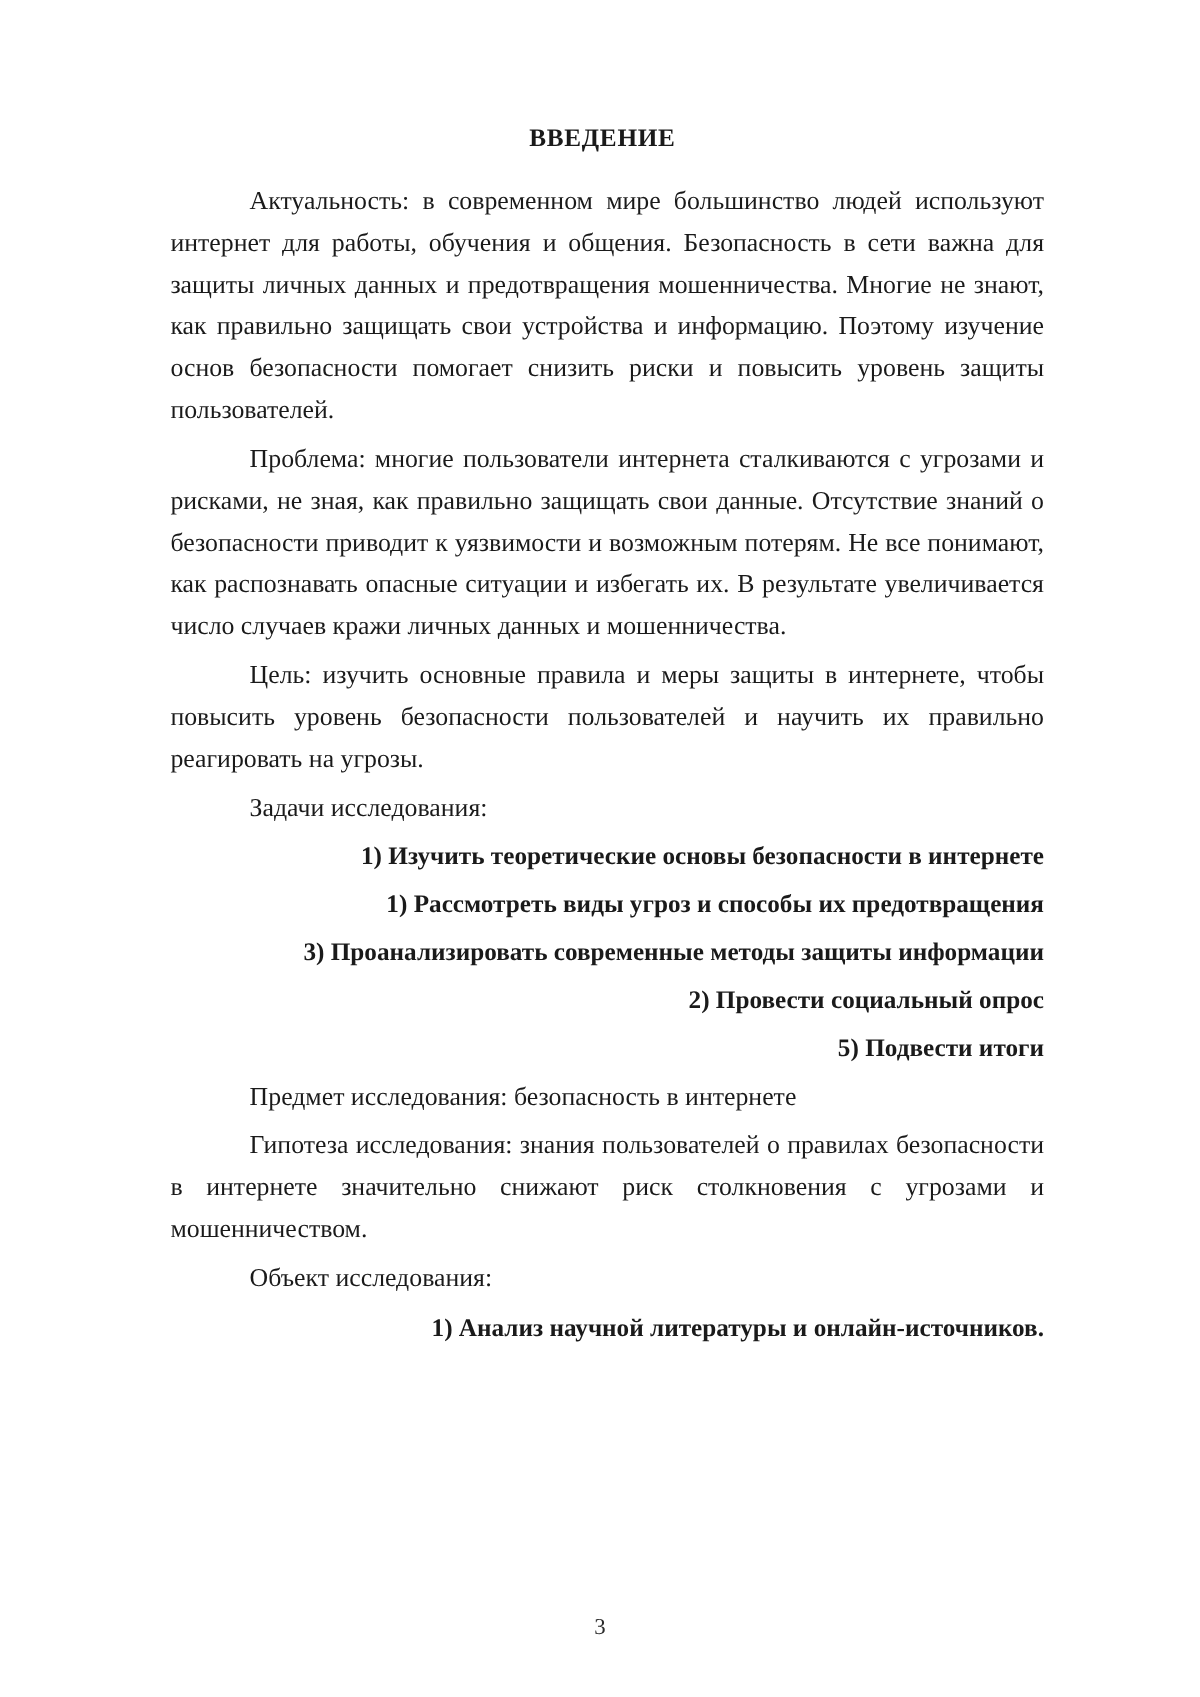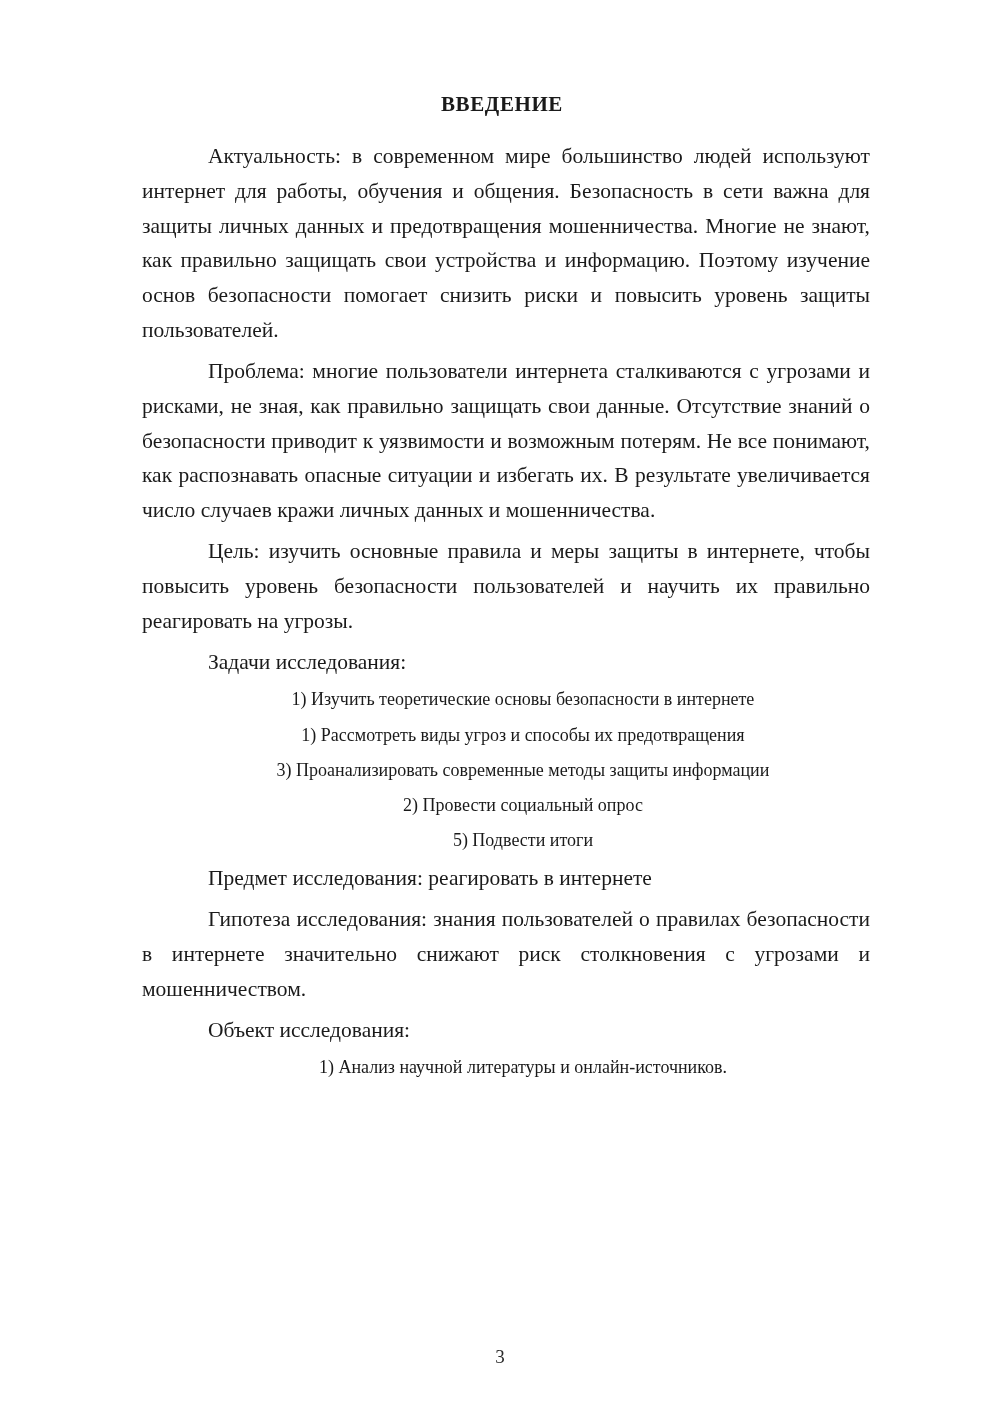--- a/index.html
+++ b/index.html
@@ -16,40 +16,41 @@
     padding: 88px 72px 0 138px;
     font-family: "Liberation Serif", "DejaVu Serif", serif;
     color: #1a1a1a;
     overflow: hidden;
   }
   .doc-title {
     text-align: center;
     font-weight: bold;
     font-size: 21px;
     letter-spacing: 0.6px;
-    margin: 4px 0 22px 0;
+    margin: 15px 0 22px 0;
     padding-right: 62px;
   }
   p.body-par {
     font-size: 21.5px;
     line-height: 1.62;
     text-align: justify;
     text-justify: inter-word;
     margin: 0 0 6px 4px;
     text-indent: 66px;
     padding-right: 58px;
     hyphens: none;
   }
   .list-item {
-    font-size: 18px;
+    font-size: 21px;
     line-height: 1.62;
     margin: 0 0 6px 0;
     text-indent: 38px;
     padding-right: 58px;
-    text-align: center;
+    text-align: right;
+    font-weight: bold;
   }
   .pagenum {
     position: absolute;
     left: 0;
     right: 0;
     bottom: 46px;
     text-align: center;
     font-size: 19px;
     color: #2b2b2b;
   }
@@ -65,20 +66,20 @@
   <p class="body-par">Проблема: многие пользователи интернета сталкиваются с угрозами и рисками, не зная, как правильно защищать свои данные. Отсутствие знаний о безопасности приводит к уязвимости и возможным потерям. Не все понимают, как распознавать опасные ситуации и избегать их. В результате увеличивается число случаев кражи личных данных и мошенничества.</p>
   <p class="body-par">Цель: изучить основные правила и меры защиты в интернете, чтобы повысить уровень безопасности пользователей и научить их правильно реагировать на угрозы.</p>
   <p class="body-par">Задачи исследования:</p>
 
   <div class="list-item">1) Изучить теоретические основы безопасности в интернете</div>
   <div class="list-item">1) Рассмотреть виды угроз и способы их предотвращения</div>
   <div class="list-item">3) Проанализировать современные методы защиты информации</div>
   <div class="list-item">2) Провести социальный опрос</div>
   <div class="list-item">5) Подвести итоги</div>
 
-  <p class="body-par">Предмет исследования: реагировать в интернете</p>
+  <p class="body-par">Предмет исследования: безопасность в интернете</p>
   <p class="body-par">Гипотеза исследования: знания пользователей о правилах безопасности в интернете значительно снижают риск столкновения с угрозами и мошенничеством.</p>
   <p class="body-par">Объект исследования:</p>
 
   <div class="list-item">1) Анализ научной литературы и онлайн-источников.</div>
 
   <div class="pagenum">3</div>
 </div>
 
 </body></html>

